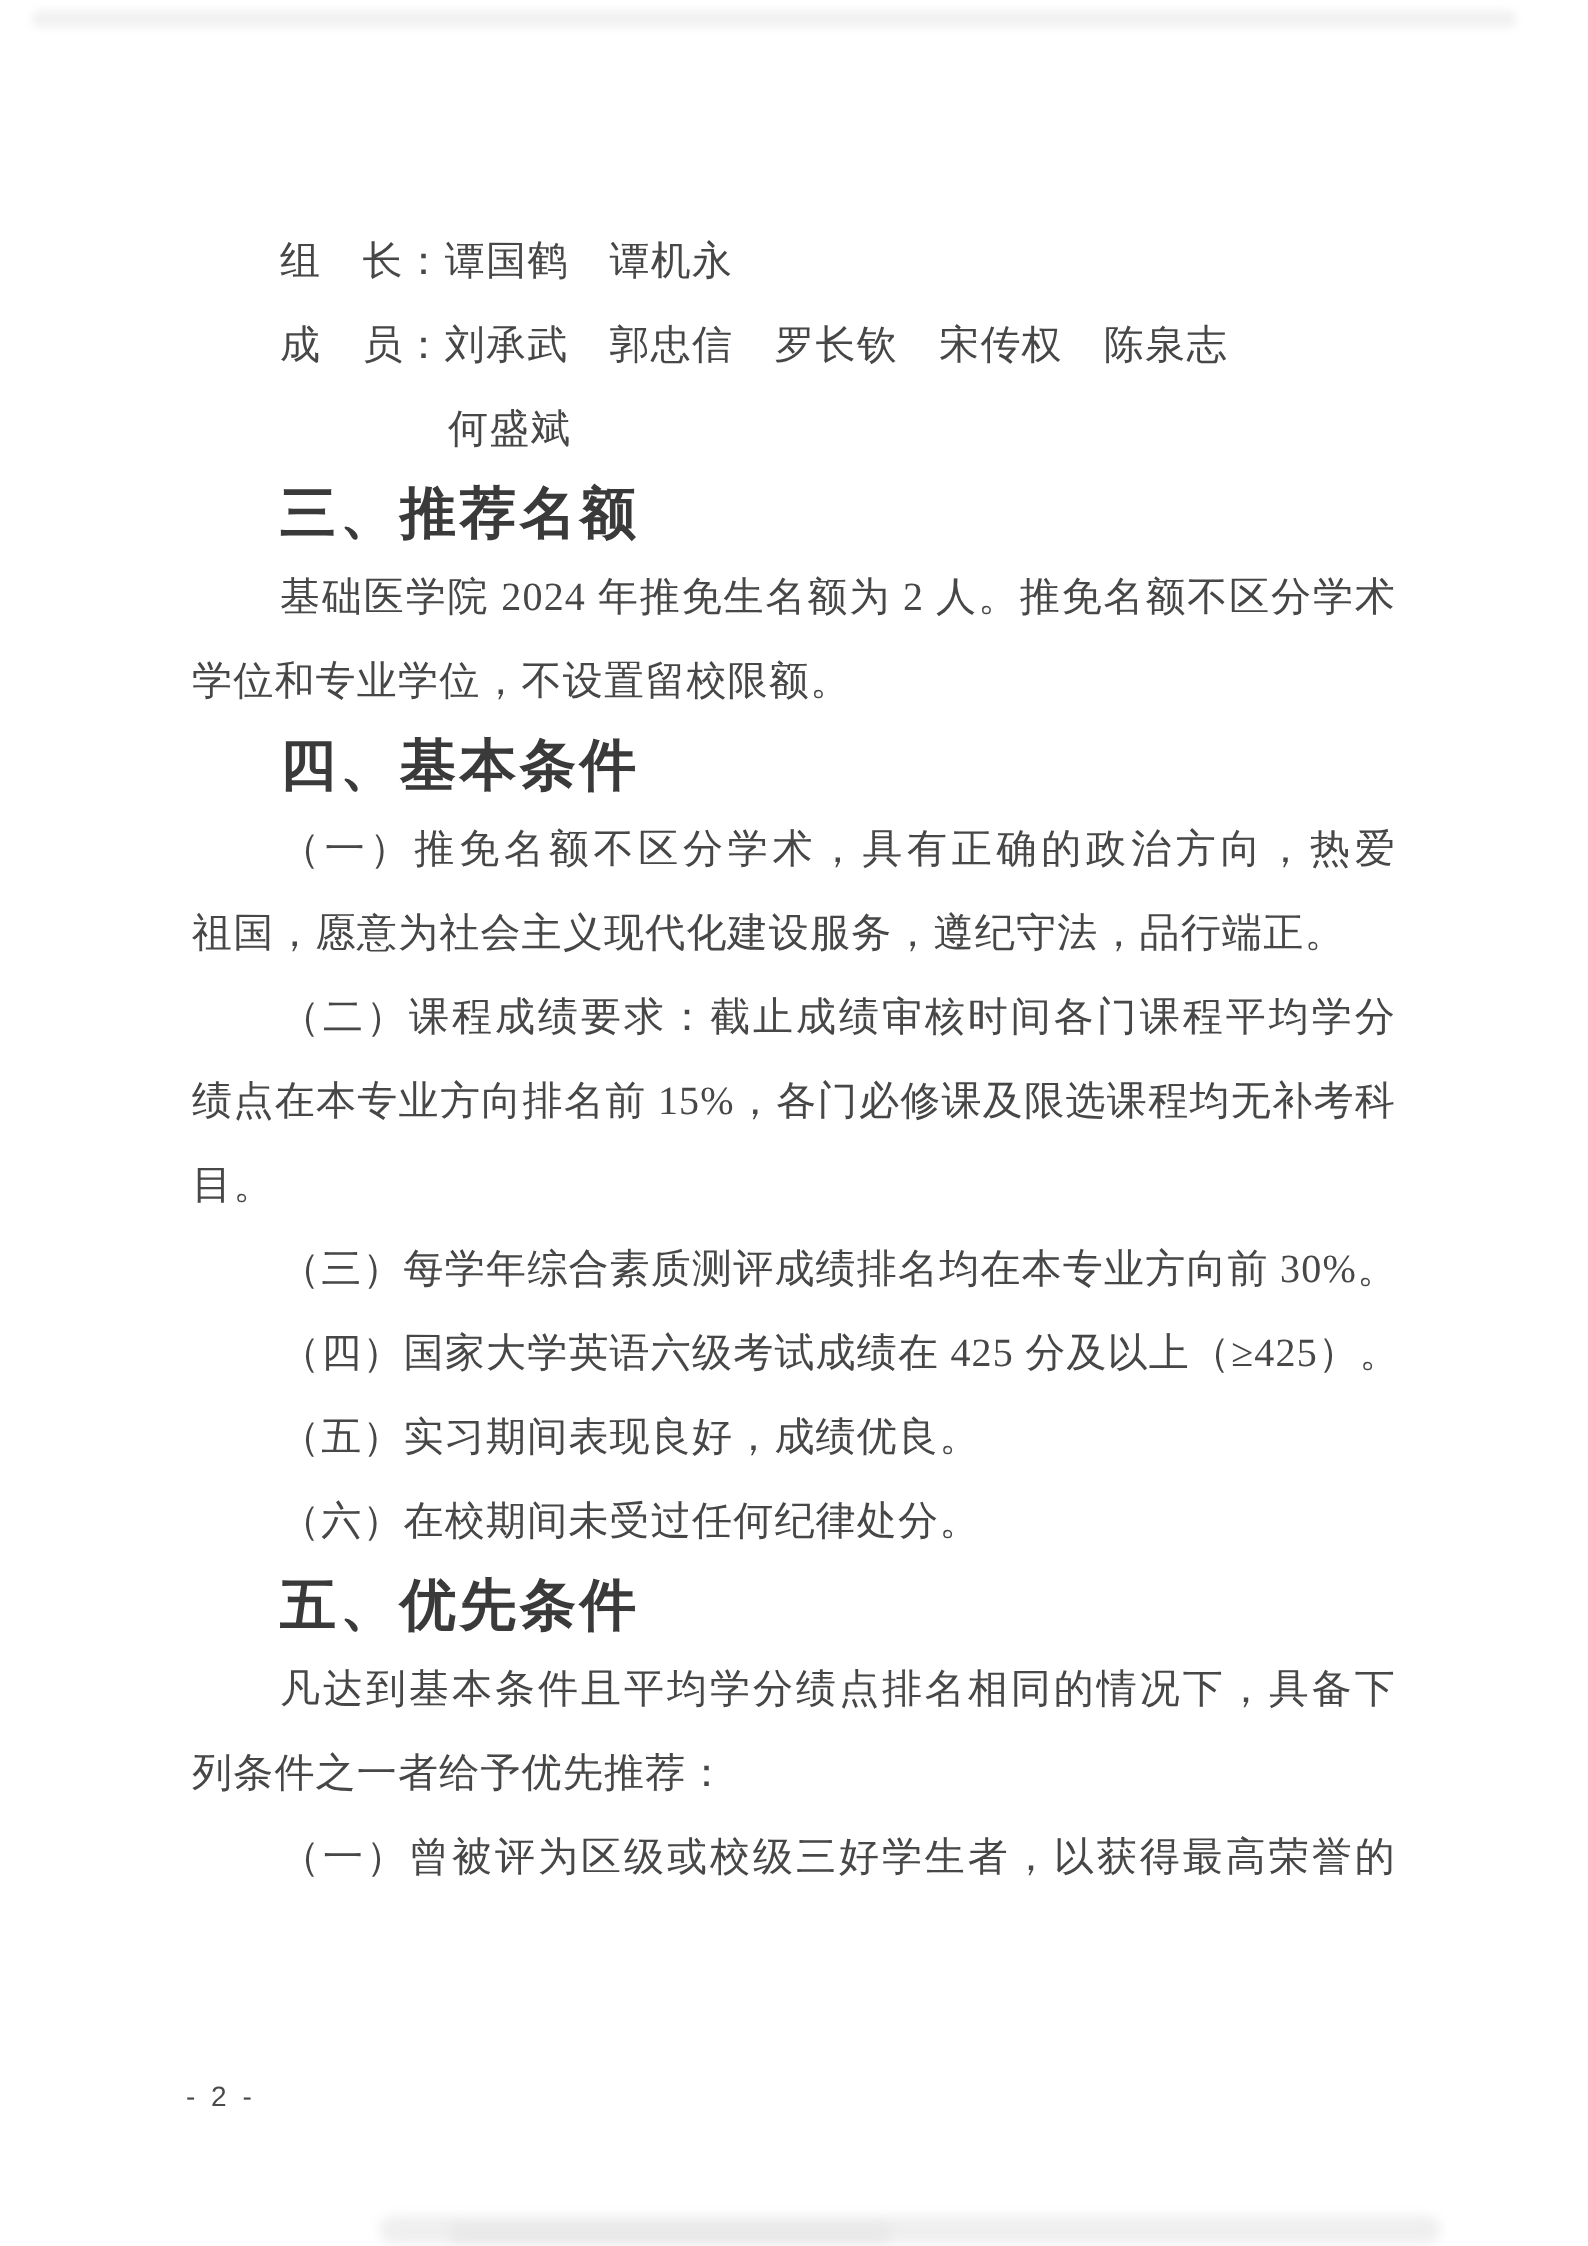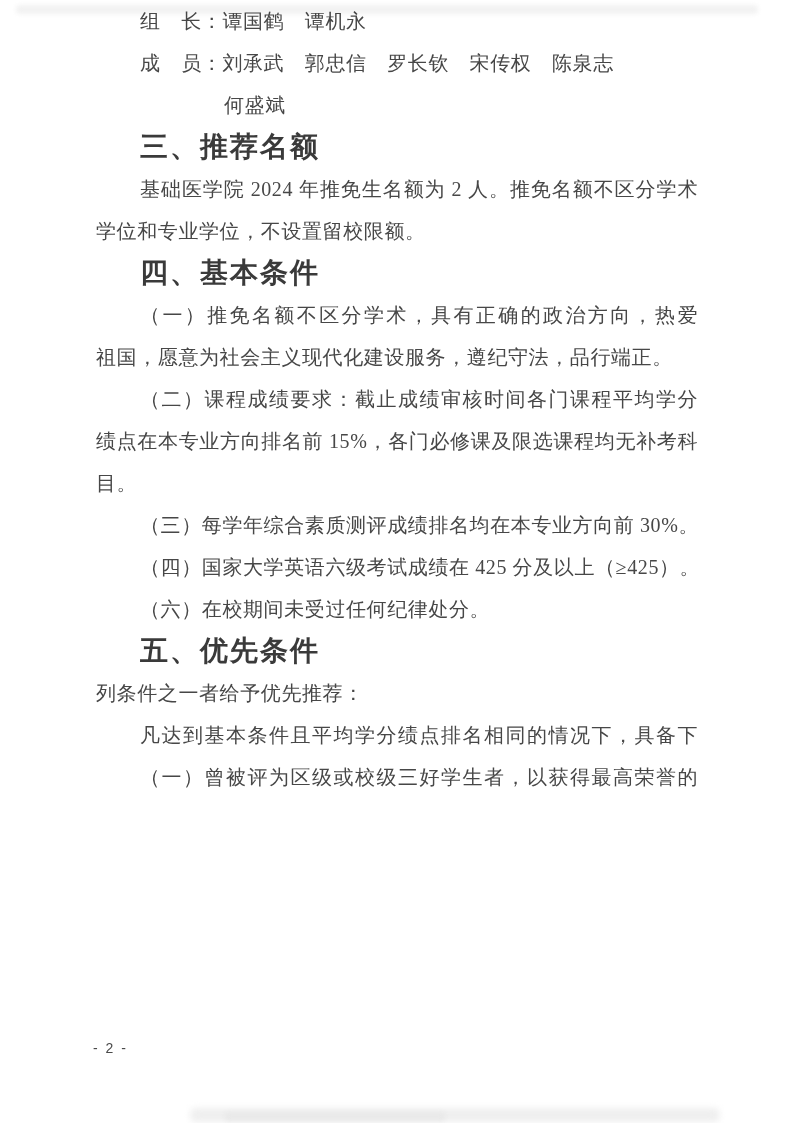--- a/index.html
+++ b/index.html
@@ -34,20 +34,21 @@
     position: absolute; left: 225px; top: 1112px;
     width: 220px; height: 9px;
     background: #e9e9e9;
     filter: blur(2px);
     border-radius: 4px;
   }
   .content {
     position: absolute;
     left: 96px; top: 0;
     width: 602px;
+    padding-top: 110px;
     font-size: 20px;
     line-height: 42px;
     letter-spacing: 0.6px;
     color: #474747;
   }
   .line { min-height: 42px; }
   .line:not(.justify) { white-space: nowrap; }
   .indent { text-indent: 44px; }
   .justify { text-align: justify; text-align-last: justify; }
   .heading {
@@ -82,24 +83,25 @@
     <div class="line indent justify">基础医学院 2024 年推免生名额为 2 人。推免名额不区分学术</div>
     <div class="line">学位和专业学位，不设置留校限额。</div>
     <div class="line heading indent">四、基本条件</div>
     <div class="line indent justify">（一）推免名额不区分学术，具有正确的政治方向，热爱</div>
     <div class="line">祖国，愿意为社会主义现代化建设服务，遵纪守法，品行端正。</div>
     <div class="line indent justify">（二）课程成绩要求：截止成绩审核时间各门课程平均学分</div>
     <div class="line justify">绩点在本专业方向排名前 15%，各门必修课及限选课程均无补考科</div>
     <div class="line">目。</div>
     <div class="line indent">（三）每学年综合素质测评成绩排名均在本专业方向前 30%。</div>
     <div class="line indent">（四）国家大学英语六级考试成绩在 425 分及以上（≥425）。</div>
+    <div class="line indent">（五）实习期间表现良好，成绩优良。</div>
     <div class="line indent">（六）在校期间未受过任何纪律处分。</div>
     <div class="line heading indent">五、优先条件</div>
+    <div class="line indent justify">凡达到基本条件且平均学分绩点排名相同的情况下，具备下</div>
     <div class="line">列条件之一者给予优先推荐：</div>
-    <div class="line indent justify">凡达到基本条件且平均学分绩点排名相同的情况下，具备下</div>
     <div class="line indent justify">（一）曾被评为区级或校级三好学生者，以获得最高荣誉的</div>
   </div>
 
   <div class="page-number">- 2 -</div>
 
   <div class="artifact-bottom"></div>
   <div class="artifact-bottom2"></div>
 
 </div>
 

